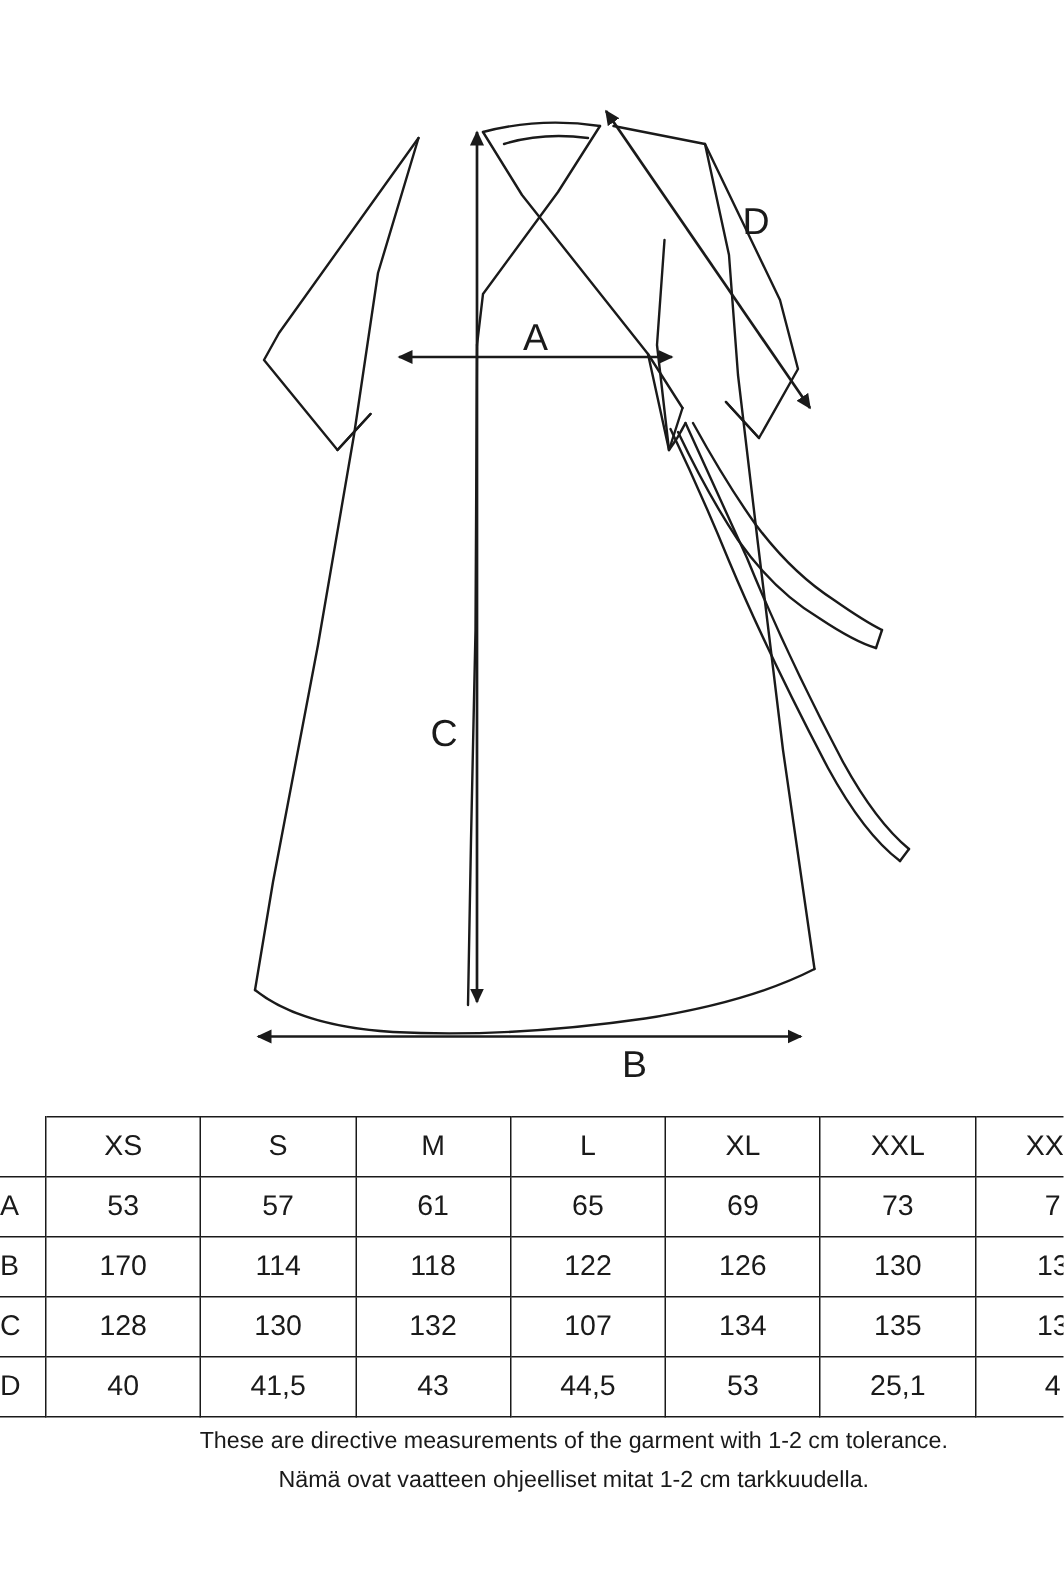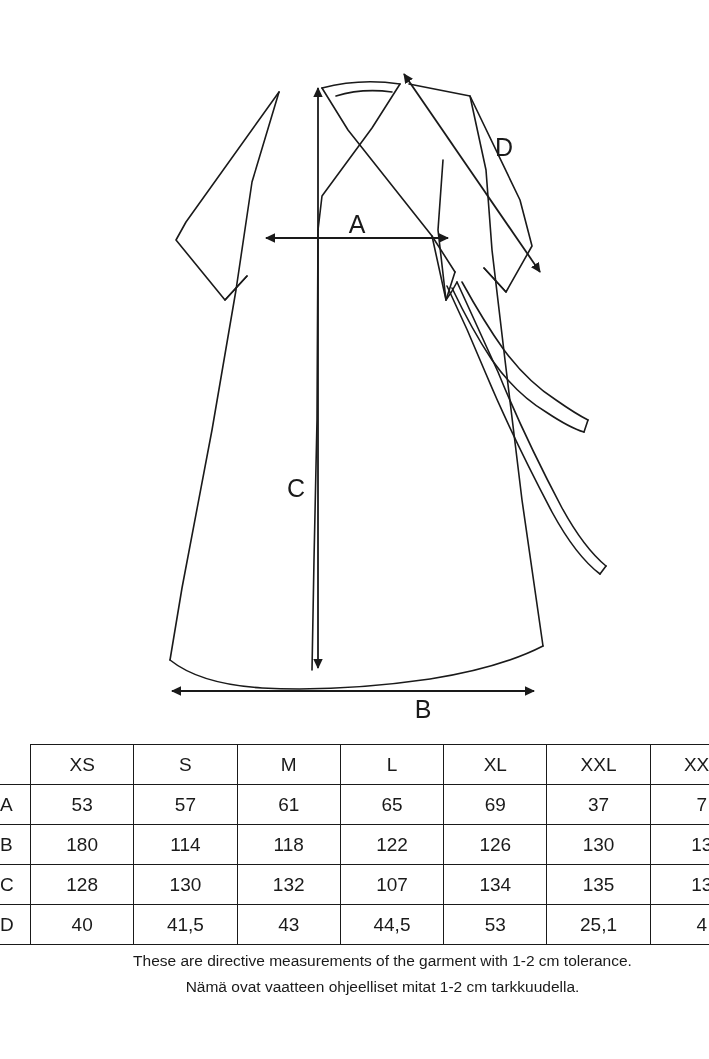--- a/index.html
+++ b/index.html
@@ -179,26 +179,26 @@
         </tr>
       </thead>
       <tbody>
         <tr>
           <td class="rowlabel">A</td>
           <td>53</td>
           <td>57</td>
           <td>61</td>
           <td>65</td>
           <td>69</td>
-          <td>37</td>
+          <td>73</td>
           <td>7</td>
         </tr>
         <tr>
           <td class="rowlabel">B</td>
-          <td>180</td>
+          <td>170</td>
           <td>114</td>
           <td>118</td>
           <td>122</td>
           <td>126</td>
           <td>130</td>
           <td>13</td>
         </tr>
         <tr>
           <td class="rowlabel">C</td>
           <td>128</td>

